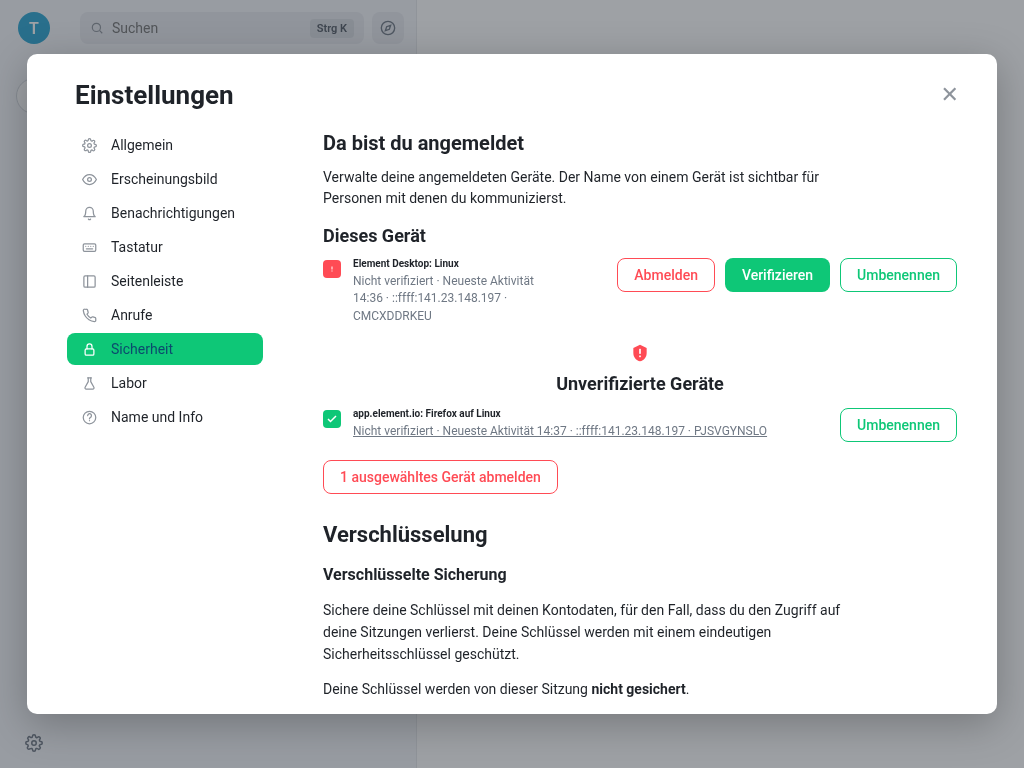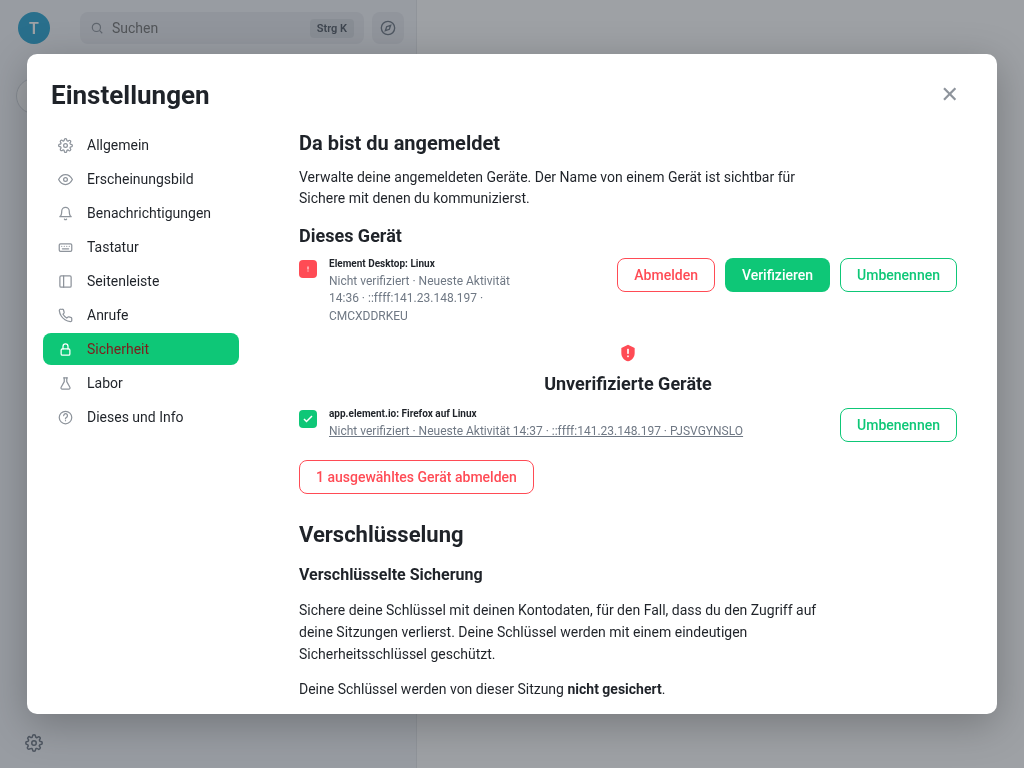--- a/index.html
+++ b/index.html
@@ -14,32 +14,32 @@
   .search-box { flex: 1; display: flex; align-items: center; gap: 8px; background: #e7e9ee; border-radius: 8px; padding: 6px 10px; height: 32px; }
   .search-box input { border: none; background: transparent; outline: none; flex: 1; font-size: 14px; color: #333; }
   .kbd { background: #d8dbe0; color: #515964; font-size: 11px; font-weight: 600; padding: 3px 7px; border-radius: 4px; }
   .explore-btn { width: 32px; height: 32px; background: #e7e9ee; border-radius: 8px; display: flex; align-items: center; justify-content: center; color: #6f7884; }
   .rail-room { margin-top: 34px; width: 36px; height: 36px; border-radius: 50%; border: 1px solid #d2d6dc; background: #fff; display:flex; align-items:center; justify-content:center; color:#9aa1ab; font-size:18px; font-weight:500; }
   .rail .spacer { flex: 1; }
   .rail-gear { margin-bottom: 16px; color: #6f7884; }
 
   
   .modal-backdrop { position: absolute; inset: 0; background: rgba(40,46,56,0.45); display: flex; align-items: center; justify-content: center; }
-  .modal { width: 970px; height: 660px; background: #fff; border-radius: 10px; box-shadow: 0 10px 40px rgba(0,0,0,.25); display: flex; flex-direction: column; overflow: hidden; }
+  .modal { width: 970px; height: 660px; background: #fff; border-radius: 10px; box-shadow: 0 10px 40px rgba(0,0,0,.25); display: flex; flex-direction: column; overflow: hidden; padding-left: 24px; }
   .modal-header { display:flex; align-items:center; justify-content: space-between; padding: 24px 32px 0 24px; }
   .modal-title { font-size: 26px; font-weight: 700; color: #1f2329; }
   .close-x { font-size: 22px; color: #8e949c; cursor: pointer; padding: 4px 6px; }
 
   .modal-body { flex: 1; display: flex; overflow: hidden; padding: 18px 8px 0 16px; }
 
   
   .settings-nav { width: 208px; padding-right: 12px; display: flex; flex-direction: column; gap: 2px; }
   .nav-item { display:flex; align-items:center; gap: 14px; height: 32px; padding: 0 14px; border-radius: 8px; font-size: 14px; color: #1f2329; cursor: pointer; }
   .nav-item .ni-icon { width:16px; height:16px; display:flex; align-items:center; justify-content:center; color: #8e949c; }
-  .nav-item.active { background: #0ec777; color: #7f1d1d; }
+  .nav-item.active { background: #0ec777; color: #0c4a6e; }
   .nav-item.active .ni-icon { color: #fff; }
 
   
   .settings-content { flex: 1; overflow-y: auto; padding: 0 32px 24px 48px; color: #1f2329; }
   .h1 { font-size: 20px; font-weight: 700; margin-top: 2px; margin-bottom: 12px; }
   .p  { font-size: 14px; color: #1f2329; line-height: 1.5; margin-bottom: 16px; max-width: 520px; }
   .h2 { font-size: 18px; font-weight: 700; margin-top: 4px; margin-bottom: 12px; }
 
   .device-row { display: flex; align-items: flex-start; gap: 14px; margin-bottom: 18px; }
   .dev-left { display:flex; align-items:flex-start; gap: 12px; flex: 1; min-width: 0; }
@@ -200,27 +200,27 @@
             <span>Labor</span>
           </div>
           <div class="nav-item">
             <span class="ni-icon">
               <svg width="15" height="15" viewBox="0 0 24 24" fill="none" stroke="currentColor" stroke-width="2" stroke-linecap="round" stroke-linejoin="round">
                 <circle cx="12" cy="12" r="10"></circle>
                 <path d="M9.1 9a3 3 0 1 1 5.8 1c0 2-3 2-3 4"></path>
                 <line x1="12" y1="17" x2="12" y2="17"></line>
               </svg>
             </span>
-            <span>Dieses und Info</span>
+            <span>Name und Info</span>
           </div>
         </div>
 
       <div class="settings-content">
         <div class="h1">Da bist du angemeldet</div>
-        <div class="p">Verwalte deine angemeldeten Geräte. Der Name von einem Gerät ist sichtbar für Sichere mit denen du kommunizierst.</div>
+        <div class="p">Verwalte deine angemeldeten Geräte. Der Name von einem Gerät ist sichtbar für Personen mit denen du kommunizierst.</div>
 
         <div class="h2">Dieses Gerät</div>
         <div class="device-row">
           <div class="dev-left">
             <div class="dev-check warn">
               <svg width="12" height="12" viewBox="0 0 24 24" fill="currentColor">
                   <path d="M12 2l8 4v6c0 5-3.4 9.3-8 10-4.6-.7-8-5-8-10V6l8-4z" fill="#ff4b55"></path>
                   <rect x="11" y="7" width="2" height="6" fill="#fff"></rect>
                   <rect x="11" y="15" width="2" height="2" fill="#fff"></rect>
                 </svg>

